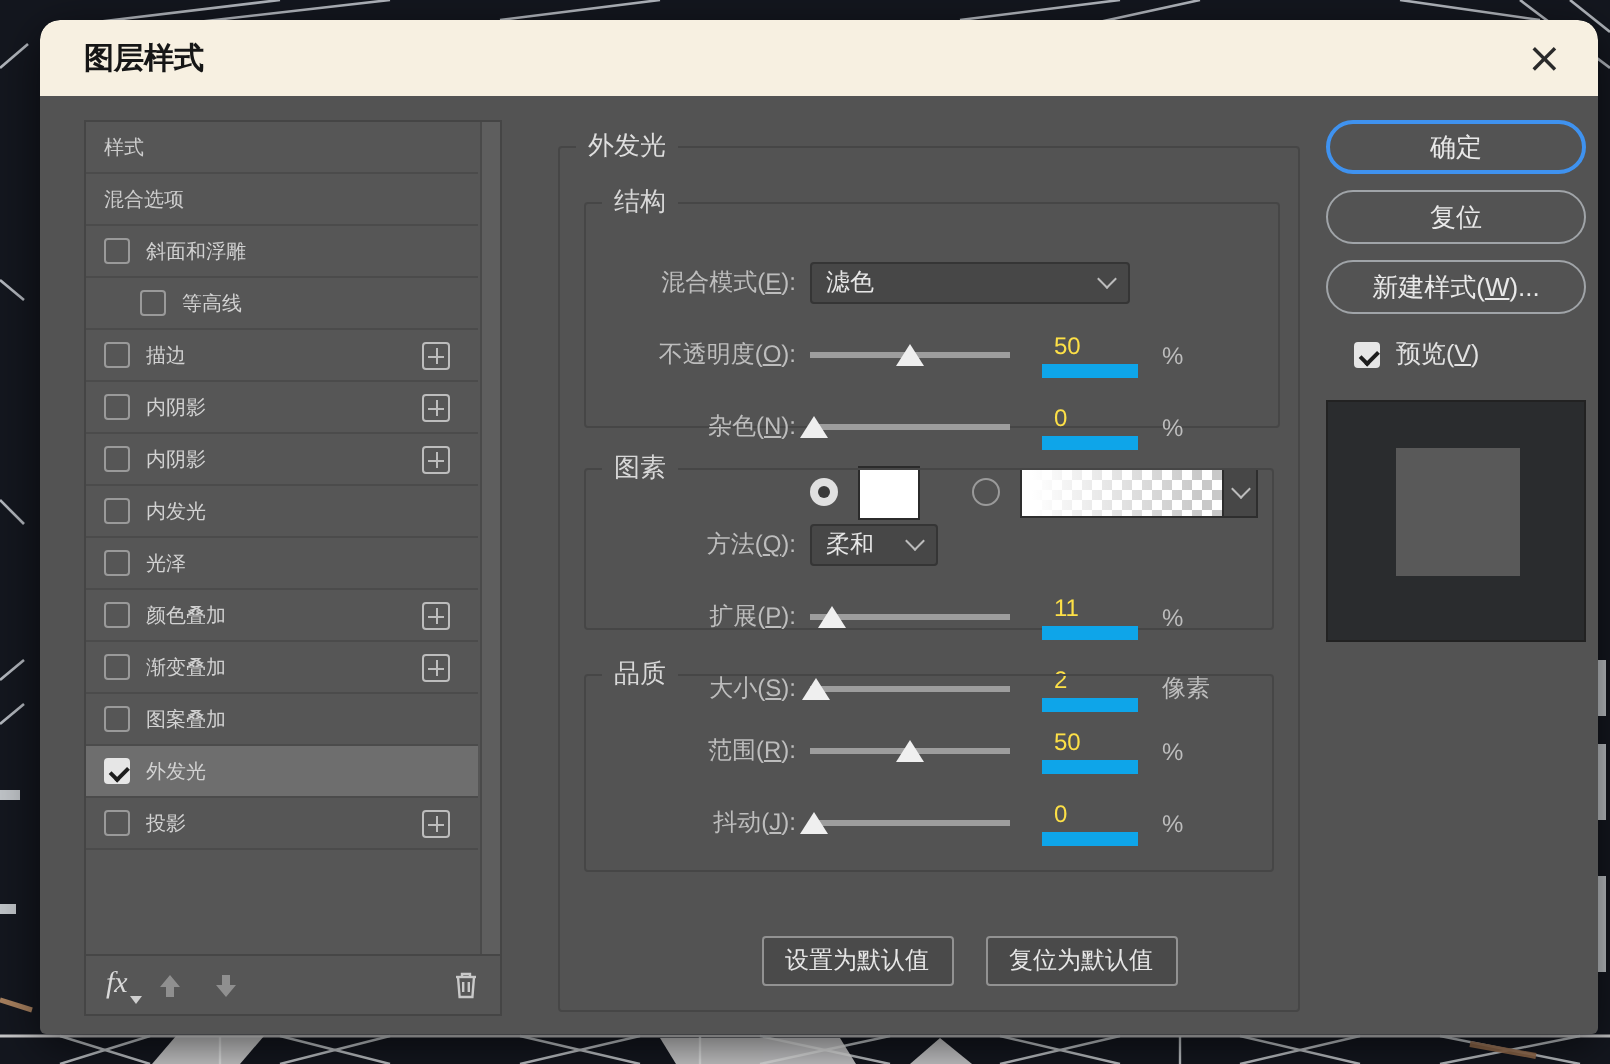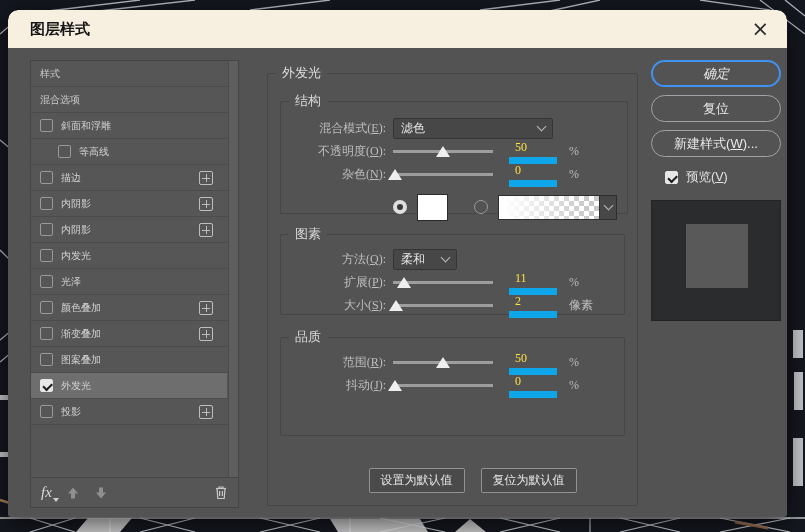--- a/index.html
+++ b/index.html
@@ -1,21 +1,21 @@
 <!DOCTYPE html>
 <html><head>
 <meta charset="utf-8">
 <style>
   * { box-sizing: border-box; margin: 0; padding: 0; }
   body { font-family: "Liberation Sans", "DejaVu Sans", sans-serif; }
   #stage { position: relative; width: 805px; height: 532px; background:#14171f; overflow:hidden; }
   #backdrop { position:absolute; inset:0; }
 
   
-  .dialog { position:absolute; left:8px; top:10px; width:779px; height:507px;
+  .dialog { position:absolute; left:20px; top:10px; width:779px; height:507px;
     border-radius:10px 10px 3px 3px; box-shadow:0 6px 24px rgba(0,0,0,.6); overflow:hidden; }
   .titlebar { position:relative; height:38px; background:#f7f0e1; border-radius:10px 10px 0 0;
     display:flex; align-items:center; padding:0 18px 0 22px; }
   .titlebar .title { font-size:15px; font-weight:bold; color:#161616; }
   .titlebar .close { margin-left:auto; font-size:21px; color:#2a2a2a; cursor:default; line-height:1;
     font-family:"DejaVu Sans", sans-serif; }
   .body { position:relative; height:469px; background:#535353; }
 
   
   .sidebar { position:absolute; left:22px; top:12px; width:209px; height:448px;
@@ -48,21 +48,21 @@
   
   fieldset { border:1px solid #464646; border-radius:2px; }
   legend { font-size:13px; color:#d8d8d8; padding:0 6px; margin-left:8px; }
   .main { position:absolute; left:259px; top:16px; width:371px; height:442px; }
   .main > legend { color:#dedede; }
   .group { position:absolute; left:12px; right:12px; }
   .g-structure { top:10px;  height:122px; padding-top:6px; }
   .g-elements  { top:143px; height:90px;  padding-top:4px; }
   .g-quality   { top:246px; height:108px; padding-top:4px; }
 
-  .row { display:flex; align-items:center; height:21px; margin:2px 10px 2px 0;font-family:Liberation Serif, serif; }
+  .row { display:flex; align-items:center; height:21px; margin:15px 10px 2px 0; }
   .lbl { width:112px; text-align:right; color:#bdbdbd; font-size:12px; padding-right:7px; white-space:nowrap; flex:0 0 auto; }
   .mn { text-decoration:underline; }
   .dd { display:flex; align-items:center; justify-content:space-between; background:#474747;
     border:1px solid #353535; border-radius:2px; height:21px; padding:0 7px; color:#e6e6e6; font-size:12px; }
   .dd-wide { width:160px; } .dd-small { width:64px; }
   .chev { width:7px; height:7px; border-right:1.6px solid #bcbcbc; border-bottom:1.6px solid #bcbcbc;
     transform:rotate(45deg); margin-top:-4px; flex:0 0 auto; }
   .slider { position:relative; width:100px; height:14px; margin-right:16px; flex:0 0 auto; }
   .slider .track { position:absolute; left:0; right:0; top:5px; height:3px; background:#9d9d9d; }
   .slider .thumb { position:absolute; top:1px; width:0; height:0; border-left:7px solid transparent;
@@ -95,21 +95,21 @@
 
   .defaults { position:absolute; left:0; right:0; bottom:12px; display:flex; justify-content:center; gap:16px; margin-left:40px; }
   .def-btn { background:#4a4a4a; border:1px solid #929292; border-radius:2px; color:#e6e6e6;
     font-size:12px; padding:3px 11px; font-family:inherit; }
 
   
   .rightcol { position:absolute; left:643px; top:0; width:132px; }
   .pill { width:130px; height:27px; border:1px solid #a0a4a8; border-radius:14px; background:transparent;
     color:#e9e9e9; font-size:13px; display:flex; align-items:center; justify-content:center;
     position:absolute; left:0; font-family:inherit; }
-  .pill.primary { border:2px solid #3f92ef;font-style:italic; }
+  .pill.primary { border:2px solid #3f92ef; }
   .btn-ok { top:12px; } .btn-reset { top:47px; } .btn-new { top:82px;align-items:center; }
   .preview-row { position:absolute; top:121px; left:14px; display:flex; align-items:center; gap:8px;
     color:#e2e2e2; font-size:12.5px; }
   .thumb-box { position:absolute; top:152px; left:0; width:130px; height:121px; background:#2a2c2e; border:1px solid #222; }
   .thumb-inner { position:absolute; left:34px; top:23px; width:62px; height:64px; background:#595959; }
 </style>
 </head>
 <body>
 
 <div id="stage">

